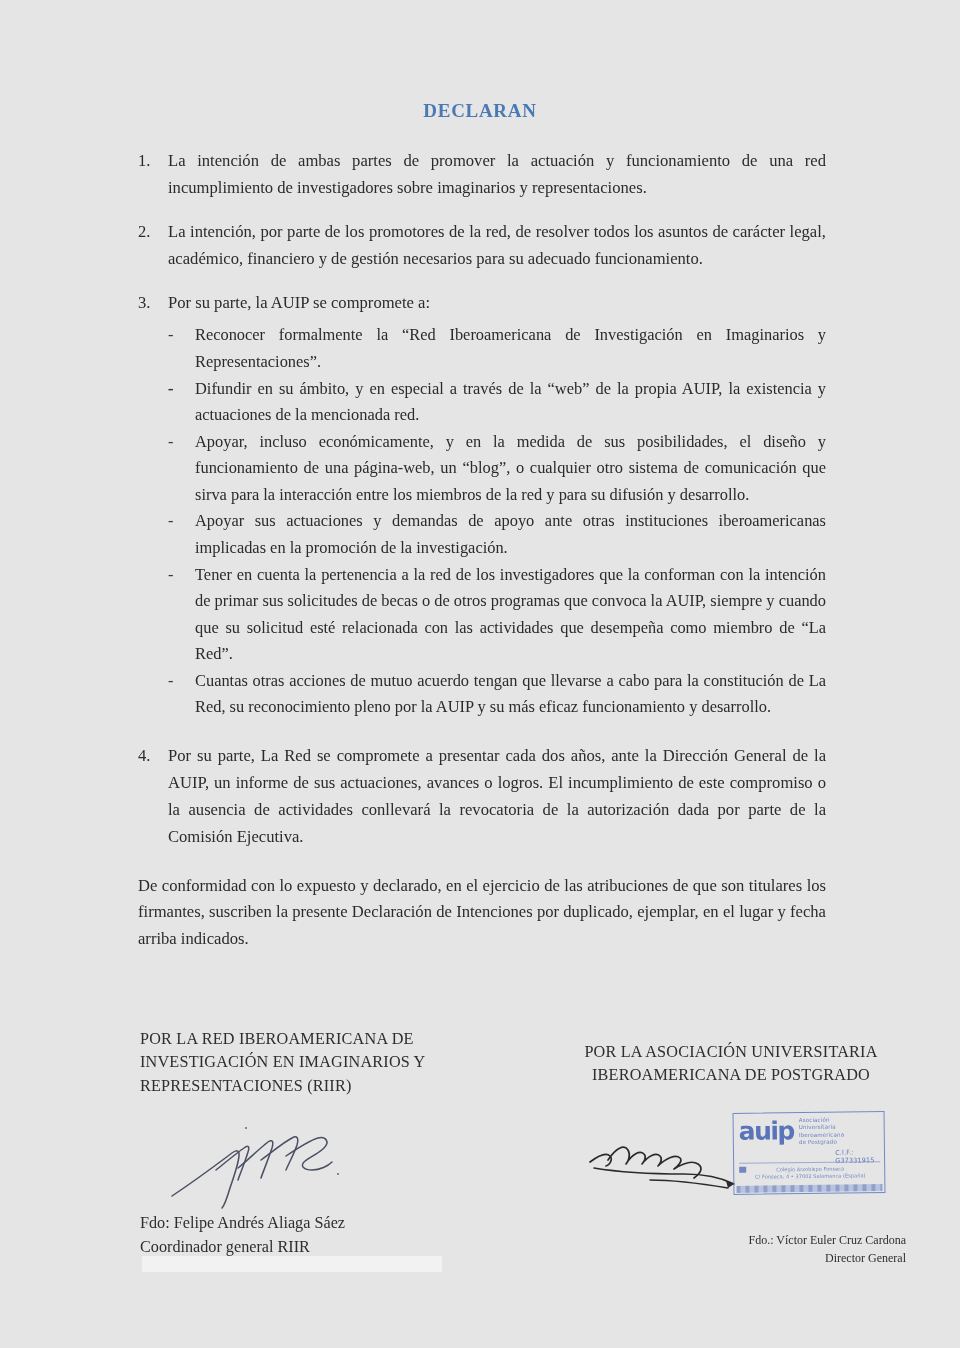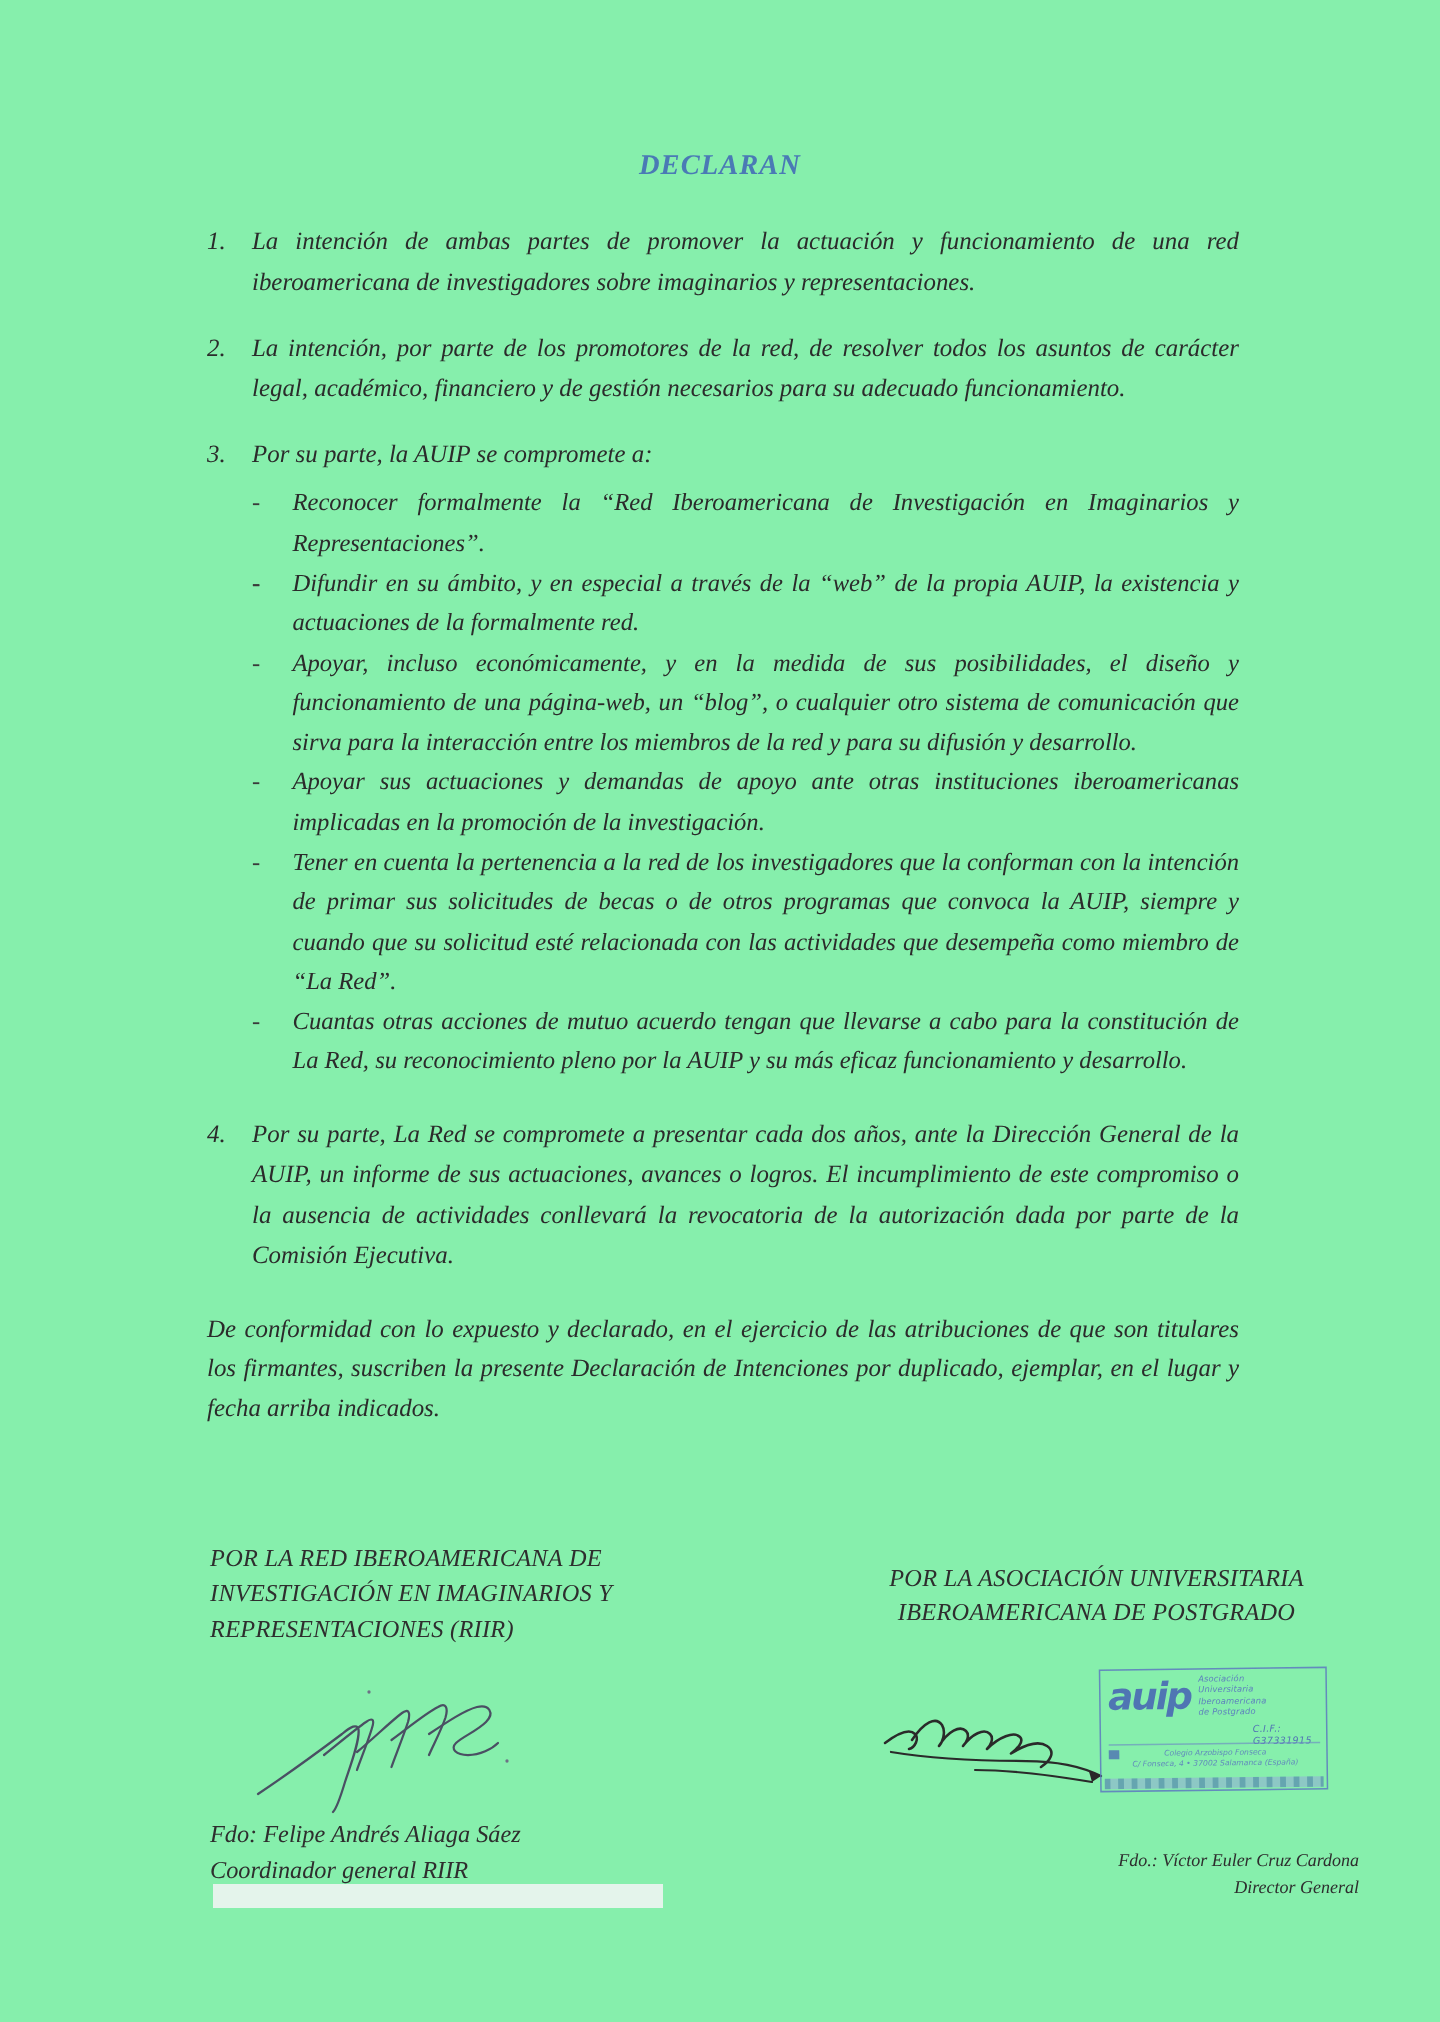--- a/index.html
+++ b/index.html
@@ -14,22 +14,21 @@
     position: relative;
     overflow: hidden;
     font-family: "Liberation Serif", "DejaVu Serif", serif;
     color: #2b2b2b;
     -webkit-font-smoothing: antialiased;
   }
 
   .page {
     position: absolute;
     inset: 0;
-    background: #86efac;
-    font-style: italic;
+    background: #e5e5e5;
   }
 
   
   .doc-title {
     position: absolute;
     top: 100px;
     left: 0;
     width: 960px;
     text-align: center;
     font-size: 19px;
@@ -279,21 +278,21 @@
 <body>
 
 <div class="page">
 
   <div class="doc-title">DECLARAN</div>
 
   <div class="body-block">
 
     <div class="num-item">
       <span class="marker">1.</span>
-      <span class="itext">La intención de ambas partes de promover la actuación y funcionamiento de una red iberoamericana de investigadores sobre  imaginarios y representaciones.</span>
+      <span class="itext">La intención de ambas partes de promover la actuación y funcionamiento de una red incumplimiento de investigadores sobre  imaginarios y representaciones.</span>
     </div>
 
     <div class="num-item">
       <span class="marker">2.</span>
       <span class="itext">La intención, por parte de los promotores de la red, de resolver todos los asuntos de carácter legal, académico, financiero y de gestión necesarios para su adecuado funcionamiento.</span>
     </div>
 
     <div class="num-item tight">
       <span class="marker">3.</span>
       <span class="itext">Por su parte, la AUIP se compromete a:</span>
@@ -302,21 +301,21 @@
     <ul class="dash-list">
       <li class="dash-item">
         <span class="dash">-</span>
         <span>Reconocer formalmente la “Red Iberoamericana de Investigación en Imaginarios y Representaciones”.</span>
       </li>
       <li class="dash-item">
         <span class="dash">-</span>
       </li>
       <li class="dash-item">
         <span class="dash">-</span>
-        <span>Difundir en su ámbito, y en especial a través de la “web”  de la propia AUIP, la existencia y actuaciones de la formalmente red.</span>
+        <span>Difundir en su ámbito, y en especial a través de la “web”  de la propia AUIP, la existencia y actuaciones de la mencionada red.</span>
       </li>
       <li class="dash-item">
         <span class="dash">-</span>
         <span>Apoyar, incluso económicamente, y en la medida de sus posibilidades, el diseño y  funcionamiento de una página-web, un “blog”, o cualquier otro sistema de comunicación que sirva para la interacción entre los miembros de la red y para su difusión y desarrollo.</span>
       </li>
       <li class="dash-item">
         <span class="dash">-</span>
         <span>Apoyar sus actuaciones y demandas de apoyo ante otras instituciones iberoamericanas implicadas en la promoción de la investigación.</span>
       </li>
       <li class="dash-item">

